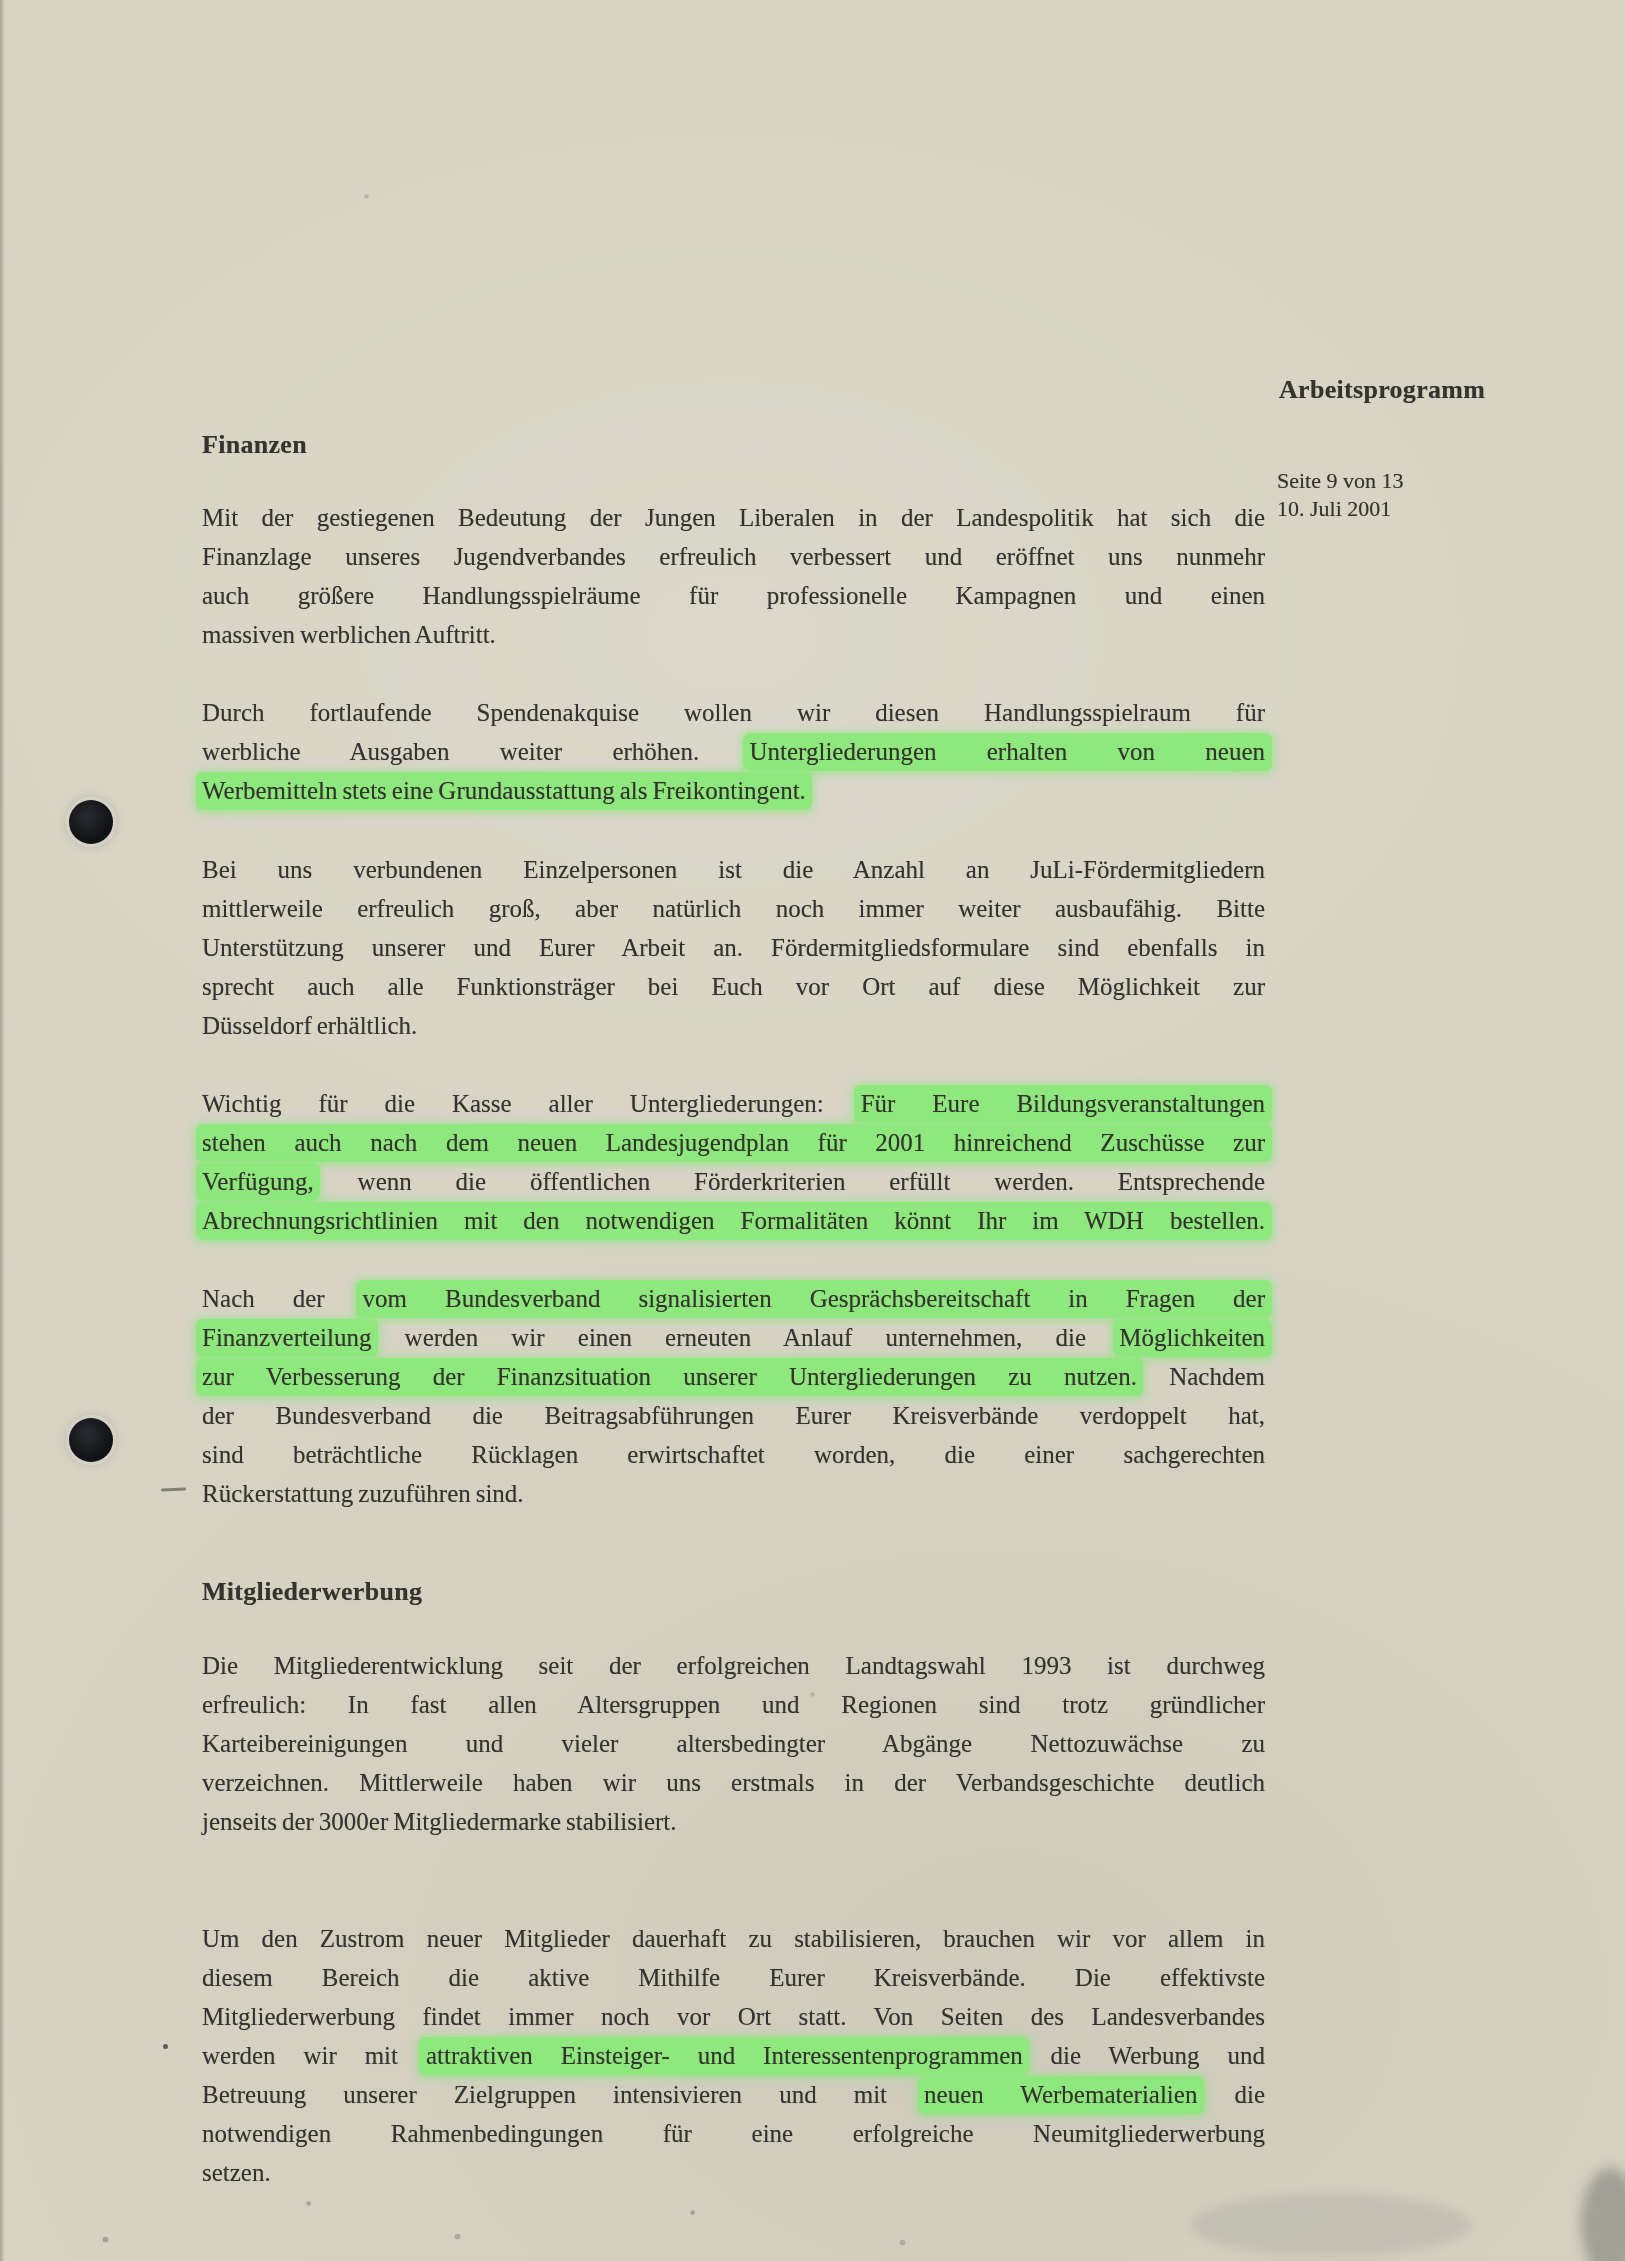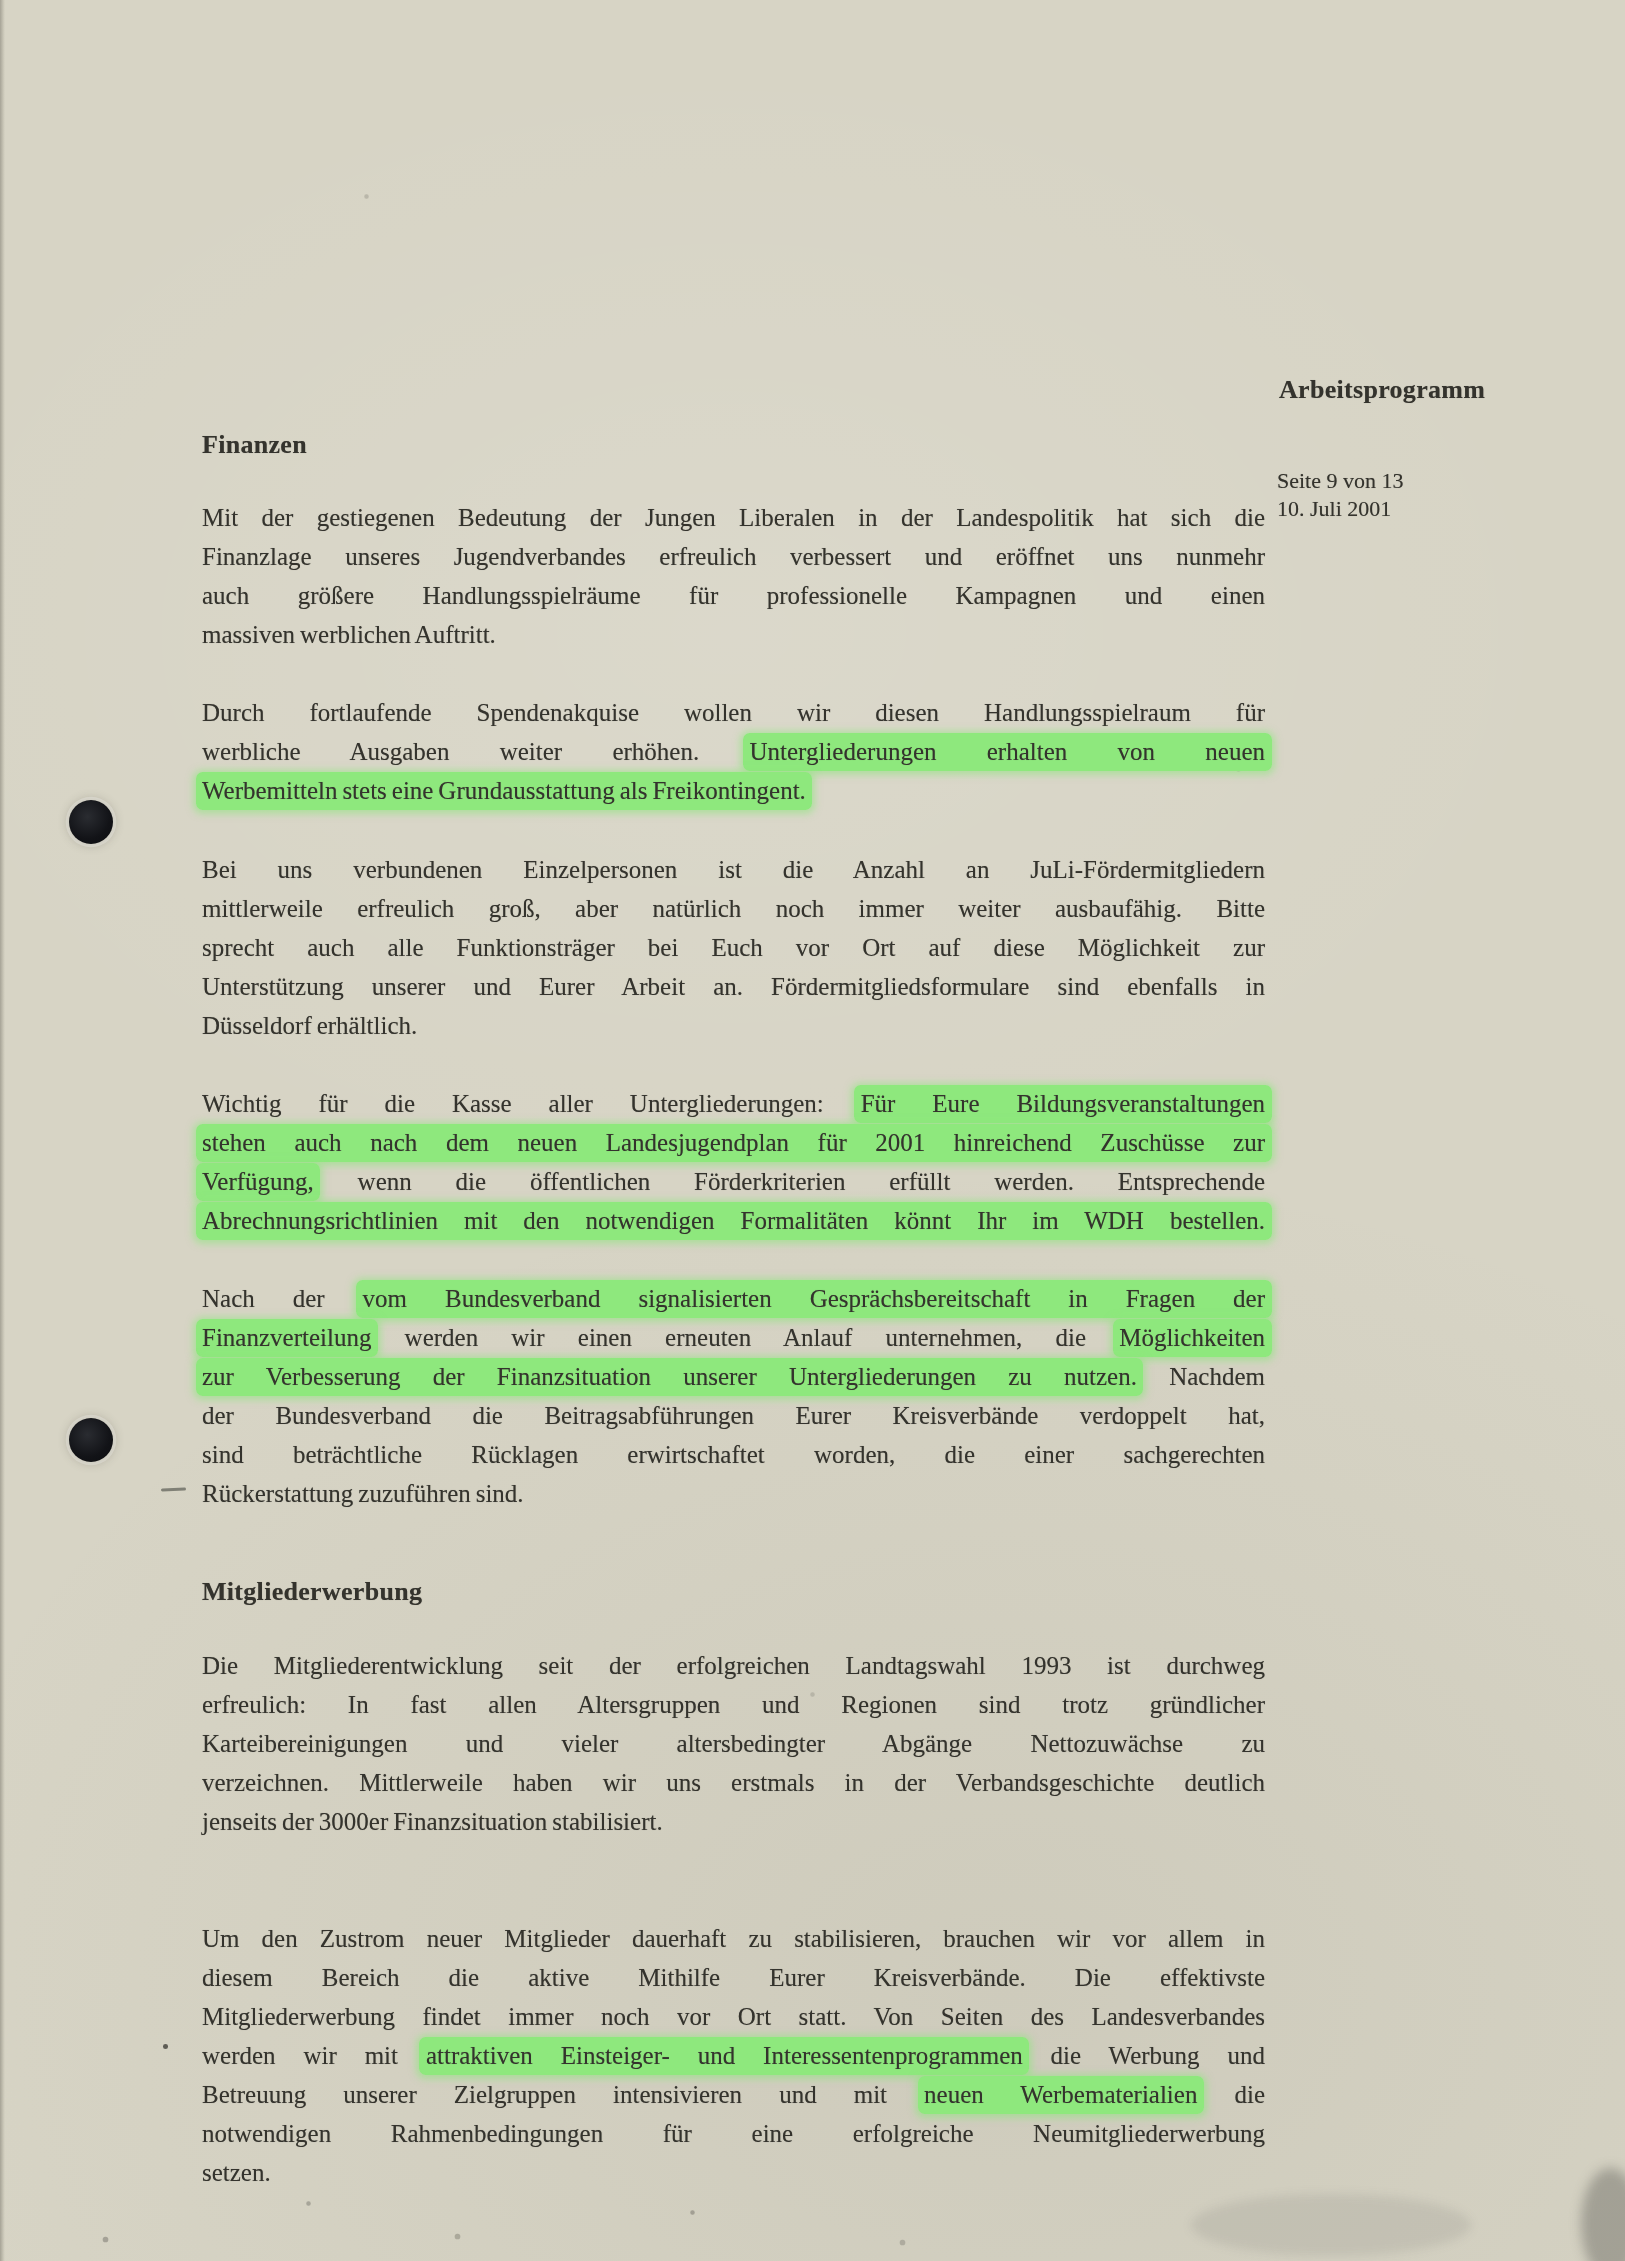--- a/index.html
+++ b/index.html
@@ -90,22 +90,22 @@
       <div class="line left"><span class="seg">massiven werblichen Auftritt.</span></div>
     </div>
     <div class="para" style="top: 693px;">
       <div class="line"><span class="seg">Durch fortlaufende Spendenakquise wollen wir diesen Handlungsspielraum für</span></div>
       <div class="line"><span class="seg">werbliche Ausgaben weiter erhöhen. </span><span class="hl">Untergliederungen erhalten von neuen</span></div>
       <div class="line left"><span class="hl">Werbemitteln stets eine Grundausstattung als Freikontingent.</span></div>
     </div>
     <div class="para" style="top: 850px;">
       <div class="line"><span class="seg">Bei uns verbundenen Einzelpersonen ist die Anzahl an JuLi-Fördermitgliedern</span></div>
       <div class="line"><span class="seg">mittlerweile erfreulich groß, aber natürlich noch immer weiter ausbaufähig. Bitte</span></div>
+      <div class="line"><span class="seg">Unterstützung unserer und Eurer Arbeit an. Fördermitgliedsformulare sind ebenfalls in</span></div>
       <div class="line"><span class="seg">sprecht auch alle Funktionsträger bei Euch vor Ort auf diese Möglichkeit zur</span></div>
-      <div class="line"><span class="seg">Unterstützung unserer und Eurer Arbeit an. Fördermitgliedsformulare sind ebenfalls in</span></div>
       <div class="line left"><span class="seg">Düsseldorf erhältlich.</span></div>
     </div>
     <div class="para" style="top: 1084px;">
       <div class="line"><span class="seg">Wichtig für die Kasse aller Untergliederungen: </span><span class="hl">Für Eure Bildungsveranstaltungen</span></div>
       <div class="line"><span class="hl">stehen auch nach dem neuen Landesjugendplan für 2001 hinreichend Zuschüsse zur</span></div>
       <div class="line"><span class="hl">Verfügung,</span><span class="seg"> wenn die öffentlichen Förderkriterien erfüllt werden. Entsprechende</span></div>
       <div class="line"><span class="hl">Abrechnungsrichtlinien mit den notwendigen Formalitäten könnt Ihr im WDH bestellen.</span></div>
     </div>
     <div class="para" style="top: 1279px;">
       <div class="line"><span class="seg">Nach der </span><span class="hl">vom Bundesverband signalisierten Gesprächsbereitschaft in Fragen der</span></div>
@@ -114,21 +114,21 @@
       <div class="line"><span class="seg">der Bundesverband die Beitragsabführungen Eurer Kreisverbände verdoppelt hat,</span></div>
       <div class="line"><span class="seg">sind beträchtliche Rücklagen erwirtschaftet worden, die einer sachgerechten</span></div>
       <div class="line left"><span class="seg">Rückerstattung zuzuführen sind.</span></div>
     </div>
     <div class="heading" style="top: 1572px;">Mitgliederwerbung</div>
     <div class="para" style="top: 1646px;">
       <div class="line"><span class="seg">Die Mitgliederentwicklung seit der erfolgreichen Landtagswahl 1993 ist durchweg</span></div>
       <div class="line"><span class="seg">erfreulich: In fast allen Altersgruppen und Regionen sind trotz gründlicher</span></div>
       <div class="line"><span class="seg">Karteibereinigungen und vieler altersbedingter Abgänge Nettozuwächse zu</span></div>
       <div class="line"><span class="seg">verzeichnen. Mittlerweile haben wir uns erstmals in der Verbandsgeschichte deutlich</span></div>
-      <div class="line left"><span class="seg">jenseits der 3000er Finanzsituation stabilisiert.</span></div>
+      <div class="line left"><span class="seg">jenseits der 3000er Mitgliedermarke stabilisiert.</span></div>
     </div>
     <div class="para" style="top: 1919px;">
       <div class="line"><span class="seg">Um den Zustrom neuer Mitglieder dauerhaft zu stabilisieren, brauchen wir vor allem in</span></div>
       <div class="line"><span class="seg">diesem Bereich die aktive Mithilfe Eurer Kreisverbände. Die effektivste</span></div>
       <div class="line"><span class="seg">Mitgliederwerbung findet immer noch vor Ort statt. Von Seiten des Landesverbandes</span></div>
       <div class="line"><span class="seg">werden wir mit </span><span class="hl">attraktiven Einsteiger- und Interessentenprogrammen</span><span class="seg"> die Werbung und</span></div>
       <div class="line"><span class="seg">Betreuung unserer Zielgruppen intensivieren und mit </span><span class="hl">neuen Werbematerialien</span><span class="seg"> die</span></div>
       <div class="line"><span class="seg">notwendigen Rahmenbedingungen für eine erfolgreiche Neumitgliederwerbung</span></div>
       <div class="line left"><span class="seg">setzen.</span></div>
     </div>

